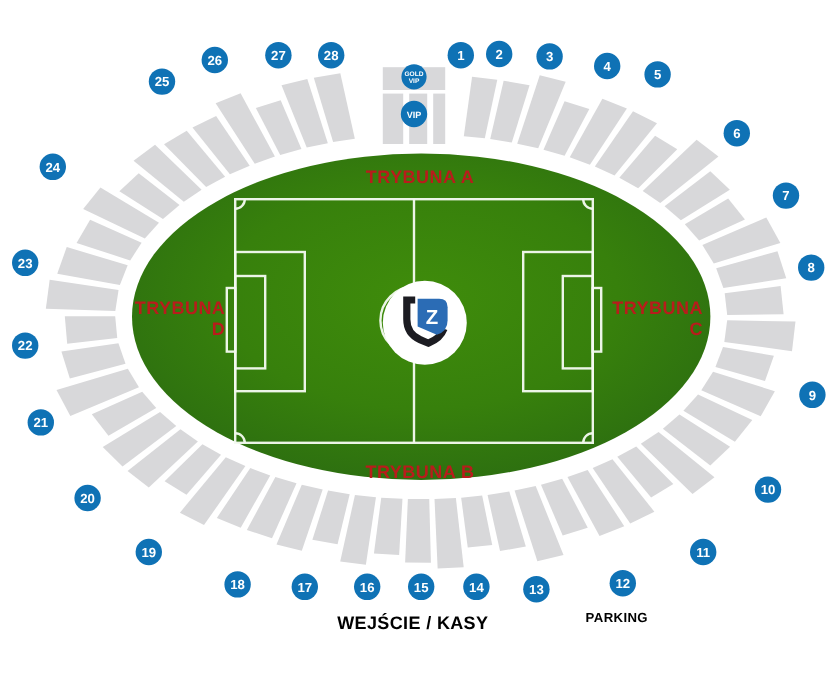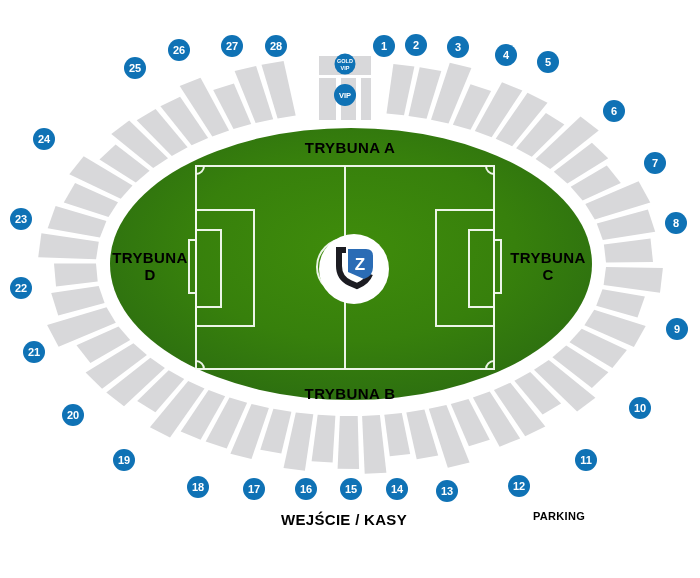--- a/index.html
+++ b/index.html
@@ -3,24 +3,24 @@
 <meta charset="utf-8">
 <style>
   html,body{margin:0;padding:0;background:#ffffff;}
   .stage{
     position:relative;width:700px;height:578px;background:#ffffff;
     font-family:"Liberation Sans",sans-serif;overflow:hidden;
   }
   .stage svg{position:absolute;left:0;top:0;}
   .label{
     position:absolute;transform:translate(-50%,-50%);
-    color:#000000;font-weight:bold;font-size:15px;line-height:1.15;
+    color:#b91c1c;font-weight:bold;font-size:15px;line-height:1.15;
     text-align:center;letter-spacing:.4px;white-space:nowrap;
   }
-  .label span{display:block;}
+  .label span{display:block;text-align:right;}
   .footer-label{color:#000000;}
   .entrance-label{font-size:15px;letter-spacing:.3px;}
   .parking-label{font-size:11px;letter-spacing:.3px;}
   text{font-family:"Liberation Sans",sans-serif;font-weight:bold;}
 </style>
 </head>
 <body>
 
 <div class="stage">
   <svg width="700" height="578" viewBox="0 0 700 578">
@@ -250,14 +250,14 @@
   <div class="label" style="left:548px;top:266px;">
     <span>TRYBUNA</span>
     <span>C</span>
   </div>
   <div class="label" style="left:150px;top:266px;">
     <span>TRYBUNA</span>
     <span>D</span>
   </div>
 
   <div class="label footer-label entrance-label" style="left:344px;top:520px;">WEJŚCIE / KASY</div>
-  <div class="label footer-label parking-label" style="left:514px;top:516px;margin-left:45px;">PARKING</div>
+  <div class="label footer-label parking-label" style="left:514px;top:516px;">PARKING</div>
 </div>
 
 </body></html>

